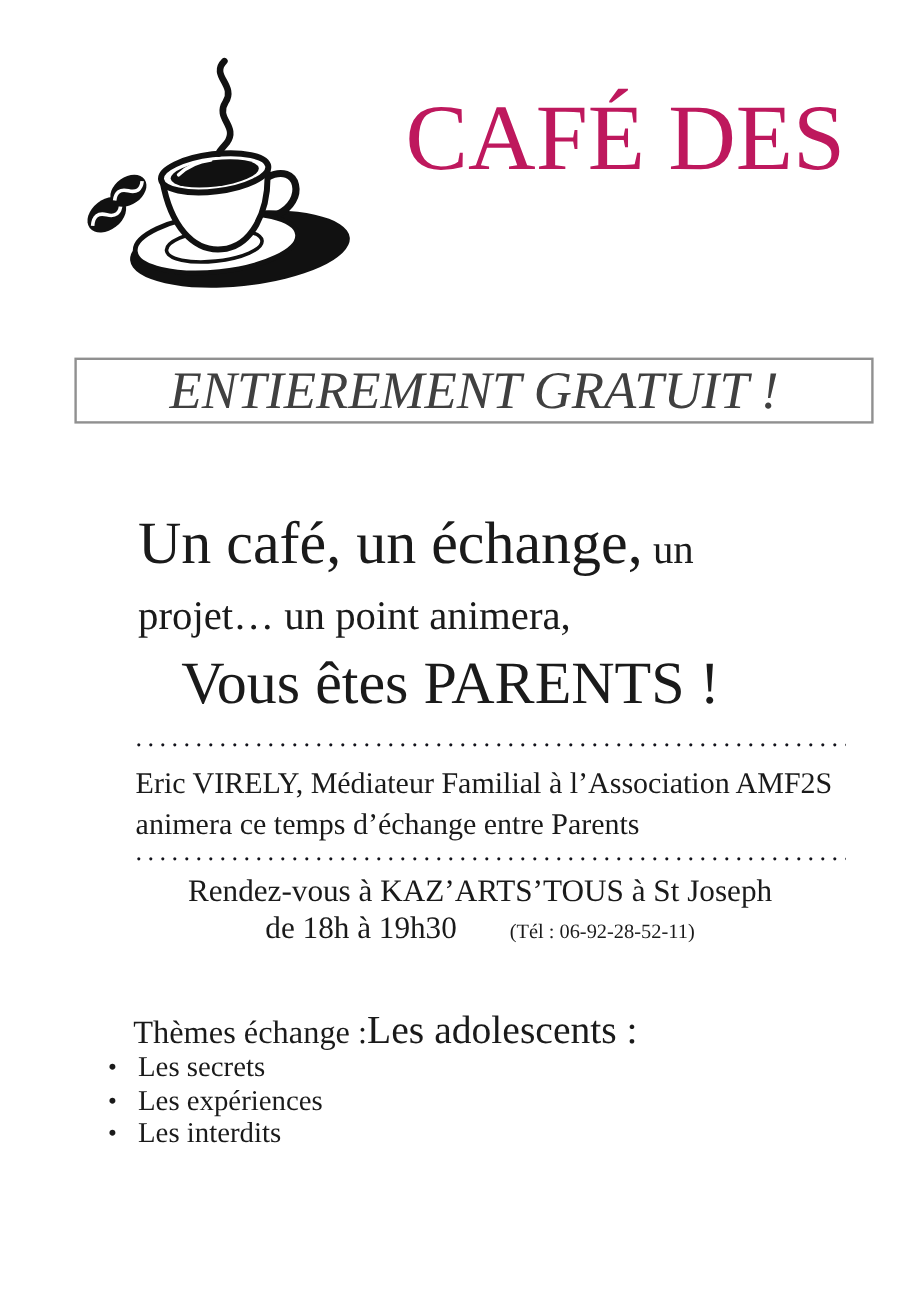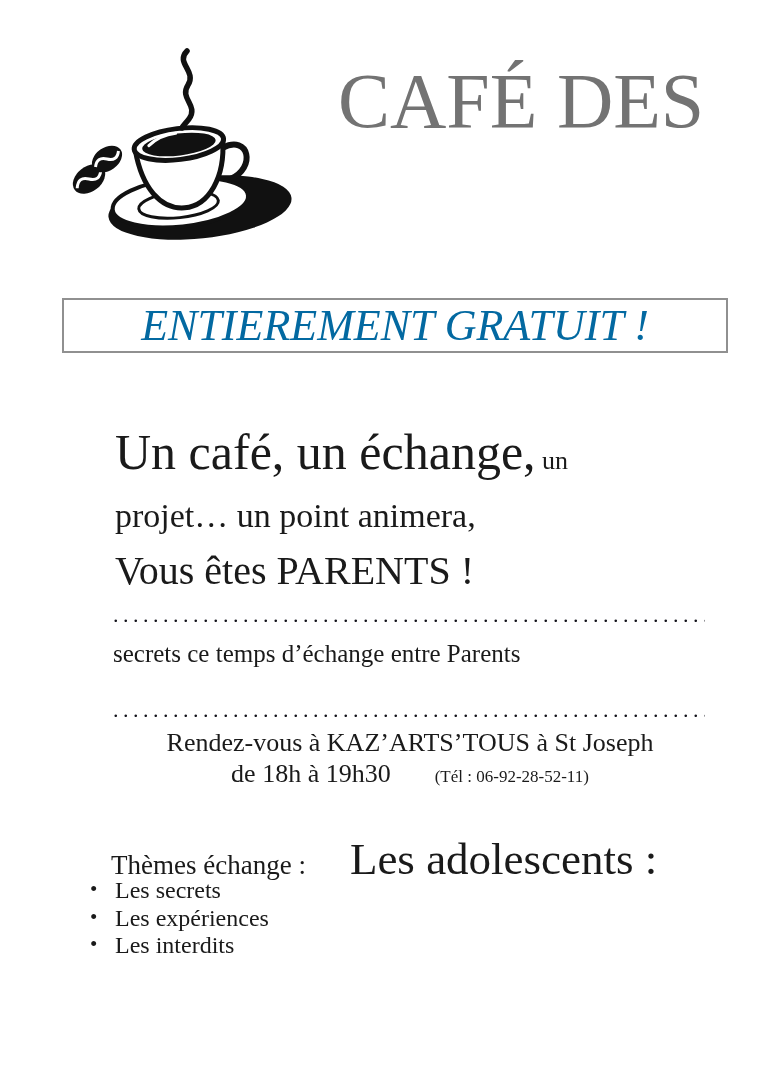--- a/index.html
+++ b/index.html
@@ -10,66 +10,66 @@
     color:#1a1a1a;
     font-family:"Liberation Serif", serif;
     overflow:hidden;
   }
   
   .logo {
     position:absolute; left:55px; top:45px;
     width:245px; height:215px;
   }
   .title {
-    position:absolute; left:338px; top:56px;
+    position:absolute; left:338px; top:70px;
     font-size:78px; line-height:89px;
-    color:#737373; letter-spacing:0px; white-space:nowrap;
+    color:#be185d; letter-spacing:0px; white-space:nowrap;
   }
   
   .banner {
     position:absolute; left:62px; top:298px;
     width:662px; height:51px;
     border:2px solid #909090;
     display:flex; align-items:center; justify-content:center;
   }
   .banner span {
-    font-style:italic; font-size:44px; color:#0369a1; white-space:nowrap;
+    font-style:italic; font-size:44px; color:#404040; white-space:nowrap;
   }
   
   .intro { position:absolute; left:115px; top:424px; width:606px; }
   .intro .l1 { font-size:50px; line-height:57px; white-space:nowrap; }
-  .intro .l1 .small { font-size:26px; }
+  .intro .l1 .small { font-size:34px; }
   .intro .l2 { font-size:34px; line-height:53px; white-space:nowrap; }
-  .intro .l3 { font-size:40px; line-height:58px; white-space:nowrap; }
+  .intro .l3 { font-size:50px; line-height:58px; white-space:nowrap;margin-left:36px; }
   
   .dots {
     position:absolute; left:113px; width:592px; height:30px;
     overflow:hidden; font-size:22px; line-height:30px;
     letter-spacing:4.5px; white-space:nowrap; color:#14141c;
   }
   .dots1 { top:600px; }
   .dots2 { top:695px; }
   
   .mediator {
     position:absolute; left:113px; top:637px; width:640px;
     font-size:25px; line-height:34px; white-space:nowrap;
   }
   
   .event {
-    position:absolute; left:115px; top:727px; width:590px;
+    position:absolute; left:105px; top:727px; width:590px;
     text-align:center; font-size:26px; line-height:31px;
   }
   .event .phone { font-size:17px; margin-left:44px; }
   
   .themes {
     position:absolute; left:111px; top:836px;
     line-height:46px; white-space:nowrap;
   }
   .themes .label { font-size:27px; }
-  .themes .topic { font-size:45px;margin-left:44px; }
+  .themes .topic { font-size:33px; }
   
   .list {
     position:absolute; left:90px; top:877px;
     margin:0; padding:0; list-style:none;
     font-size:24px; line-height:27.5px;
   }
   .list li { position:relative; padding-left:25px; }
   .list .bullet {
     position:absolute; left:0; top:-1px; font-size:21px;
   }
@@ -119,21 +119,22 @@
 
   <div class="intro">
     <div class="l1"><span>Un café, un échange,</span><span class="small"> un</span></div>
     <div class="l2">projet… un point animera,</div>
     <div class="l3">Vous êtes PARENTS !</div>
   </div>
 
   <div class="dots dots1">................................................................................</div>
 
   <div class="mediator">
-    <div>secrets ce temps d’échange entre Parents</div>
+    <div>Eric VIRELY, Médiateur Familial à l’Association AMF2S</div>
+    <div>animera ce temps d’échange entre Parents</div>
   </div>
 
   <div class="dots dots2">................................................................................</div>
 
   <div class="event">
     <div>Rendez-vous à KAZ’ARTS’TOUS à St Joseph</div>
     <div><span>de 18h à 19h30</span><span class="phone">(Tél : 06-92-28-52-11)</span></div>
   </div>
 
   <div class="themes">

